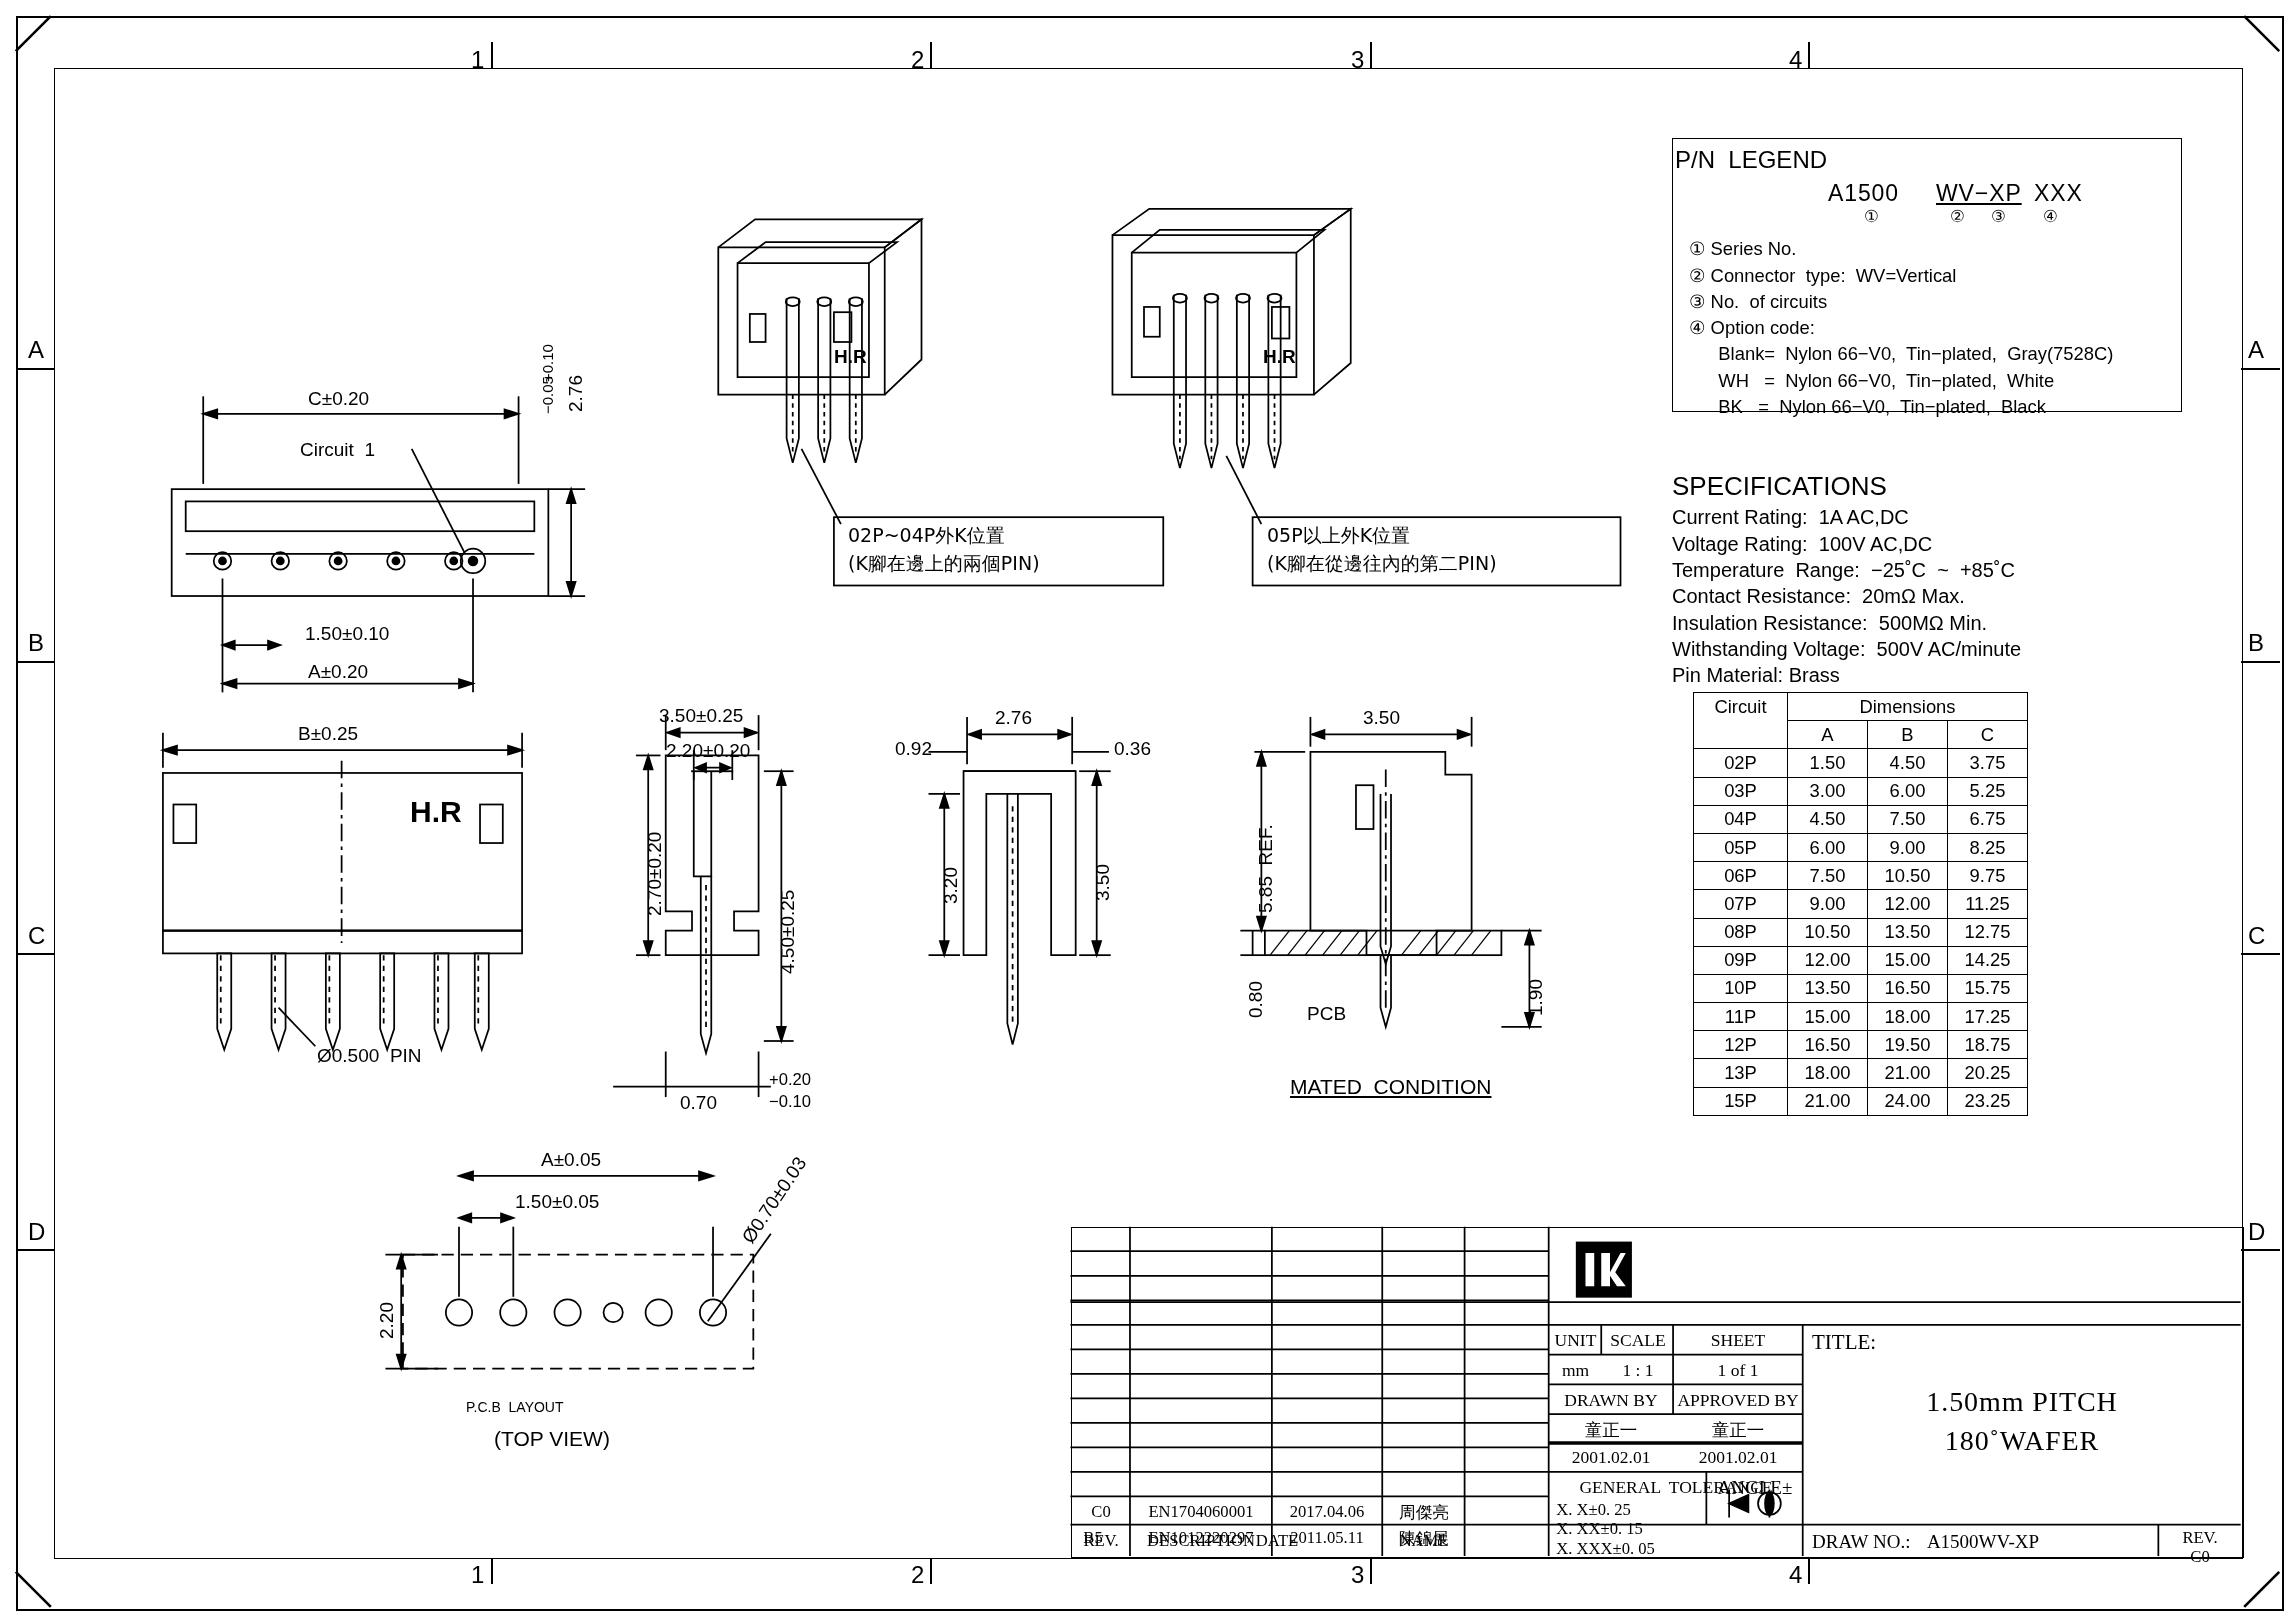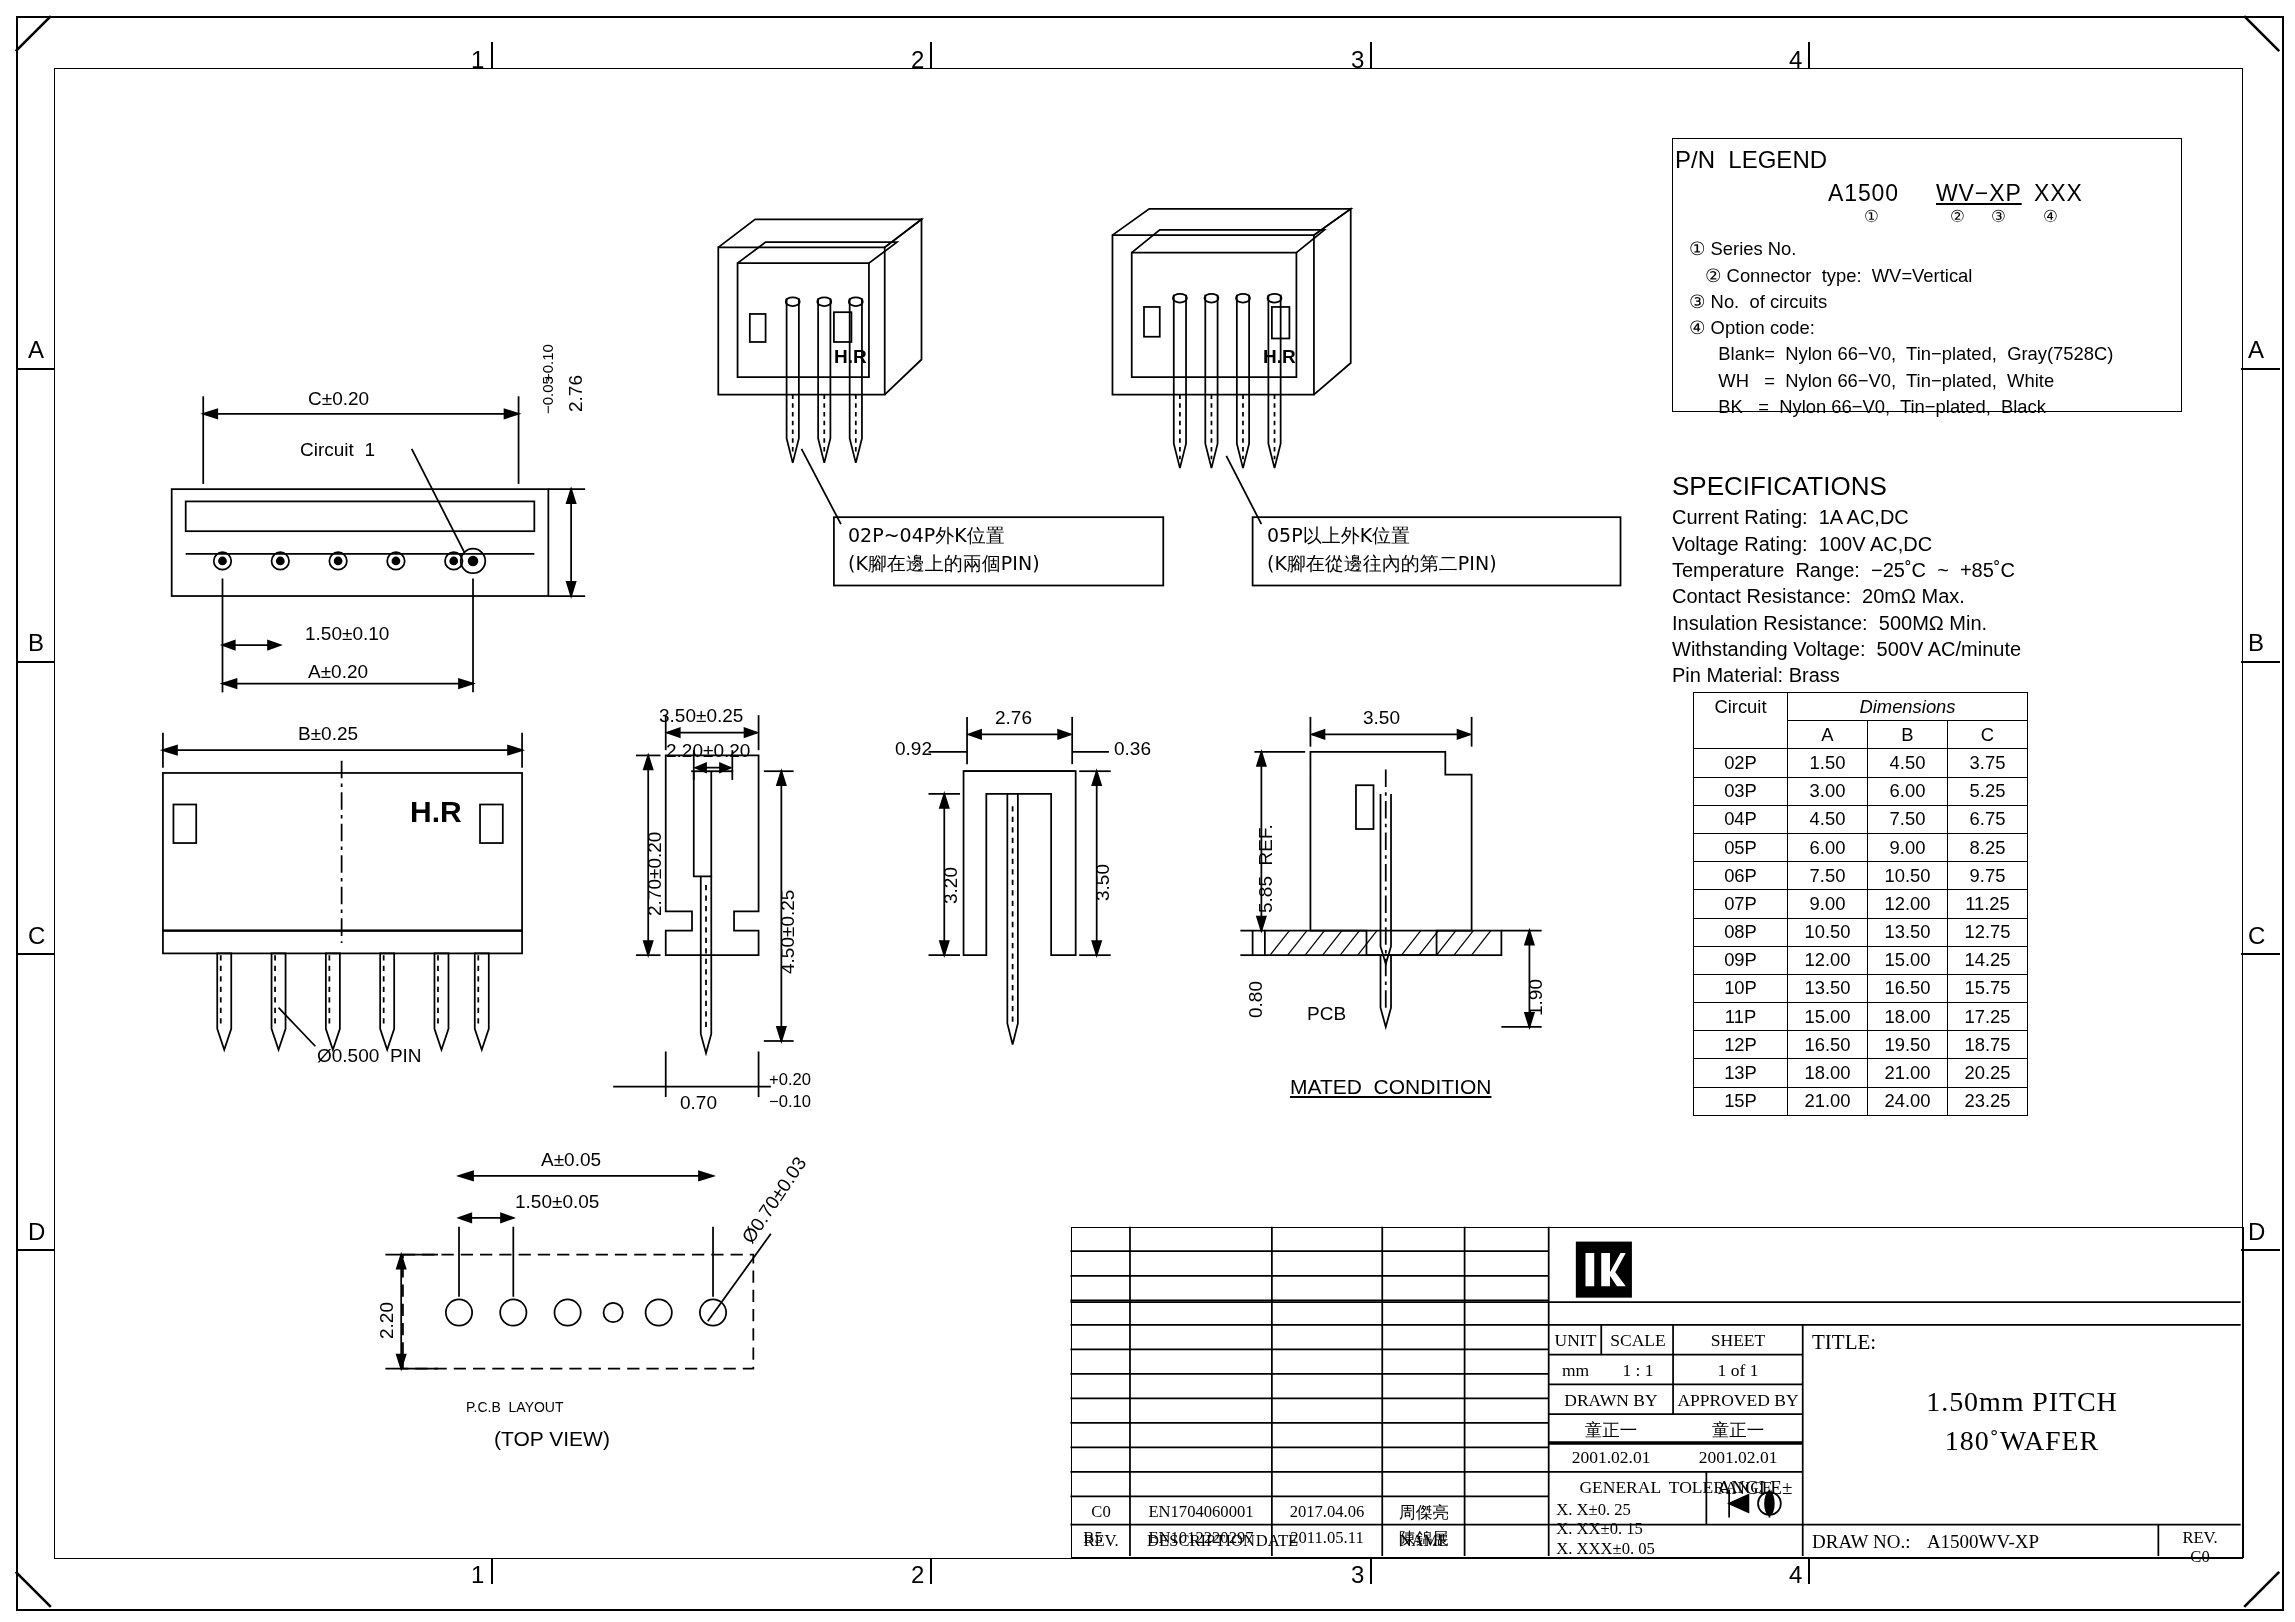--- a/index.html
+++ b/index.html
@@ -82,41 +82,41 @@
   <div id="legend"></div>
   <div class="lg" style="left:1828px;top:180px;font-size:23px;letter-spacing:0.9px;">A1500</div>
   <div class="lg" style="left:1936px;top:180px;font-size:23px;letter-spacing:0.9px;text-decoration:underline;">WV−XP</div>
   <div class="lg" style="left:2034px;top:180px;font-size:23px;letter-spacing:0.9px;">XXX</div>
   <div class="lg" style="left:1864px;top:207px;font-size:16.6px;">①</div>
   <div class="lg" style="left:1950px;top:207px;font-size:16.6px;">②</div>
   <div class="lg" style="left:1991px;top:207px;font-size:16.6px;">③</div>
   <div class="lg" style="left:2043px;top:207px;font-size:16.6px;">④</div>
 
   <div class="lg" style="left:1689px;top:238px;">① Series No.</div>
-  <div class="lg" style="left:1689px;top:265px;margin-left:16px;">② Connector  type:  WV=Vertical</div>
+  <div class="lg" style="left:1689px;top:265px;">② Connector  type:  WV=Vertical</div>
   <div class="lg" style="left:1689px;top:291px;">③ No.  of circuits</div>
   <div class="lg" style="left:1689px;top:317px;">④ Option code:</div>
   <div class="lg" style="left:1703px;top:343px;">   Blank=  Nylon 66−V0,  Tin−plated,  Gray(7528C)</div>
   <div class="lg" style="left:1703px;top:370px;">   WH   =  Nylon 66−V0,  Tin−plated,  White</div>
   <div class="lg" style="left:1703px;top:396px;">   BK   =  Nylon 66−V0,  Tin−plated,  Black</div>
 
   <div class="spec" style="left:1672px;top:471px;font-size:26px;">SPECIFICATIONS</div>
   <div class="spec" style="left:1672px;top:506px;">Current Rating:  1A AC,DC</div>
   <div class="spec" style="left:1672px;top:533px;">Voltage Rating:  100V AC,DC</div>
   <div class="spec" style="left:1672px;top:559px;">Temperature  Range:  −25˚C  ~  +85˚C</div>
   <div class="spec" style="left:1672px;top:585px;">Contact Resistance:  20mΩ Max.</div>
   <div class="spec" style="left:1672px;top:612px;">Insulation Resistance:  500MΩ Min.</div>
   <div class="spec" style="left:1672px;top:638px;">Withstanding Voltage:  500V AC/minute</div>
   <div class="spec" style="left:1672px;top:664px;">Pin Material: Brass</div>
 
   <table id="dimtable">
     <tbody>
         <tr>
       <td rowspan="2" style="width: 93px; vertical-align: top;">Circuit</td>
-      <td colspan="3" style="width:237px;font-style:italic;">Dimensions</td>
+      <td colspan="3" style="width:237px;">Dimensions</td>
     </tr>
     <tr>
       <td style="width:79px;">A</td>
       <td style="width:79px;">B</td>
       <td style="width:79px;">C</td>
     </tr>
 
     </tbody>
       <tbody id="dimrows">
         <tr>

